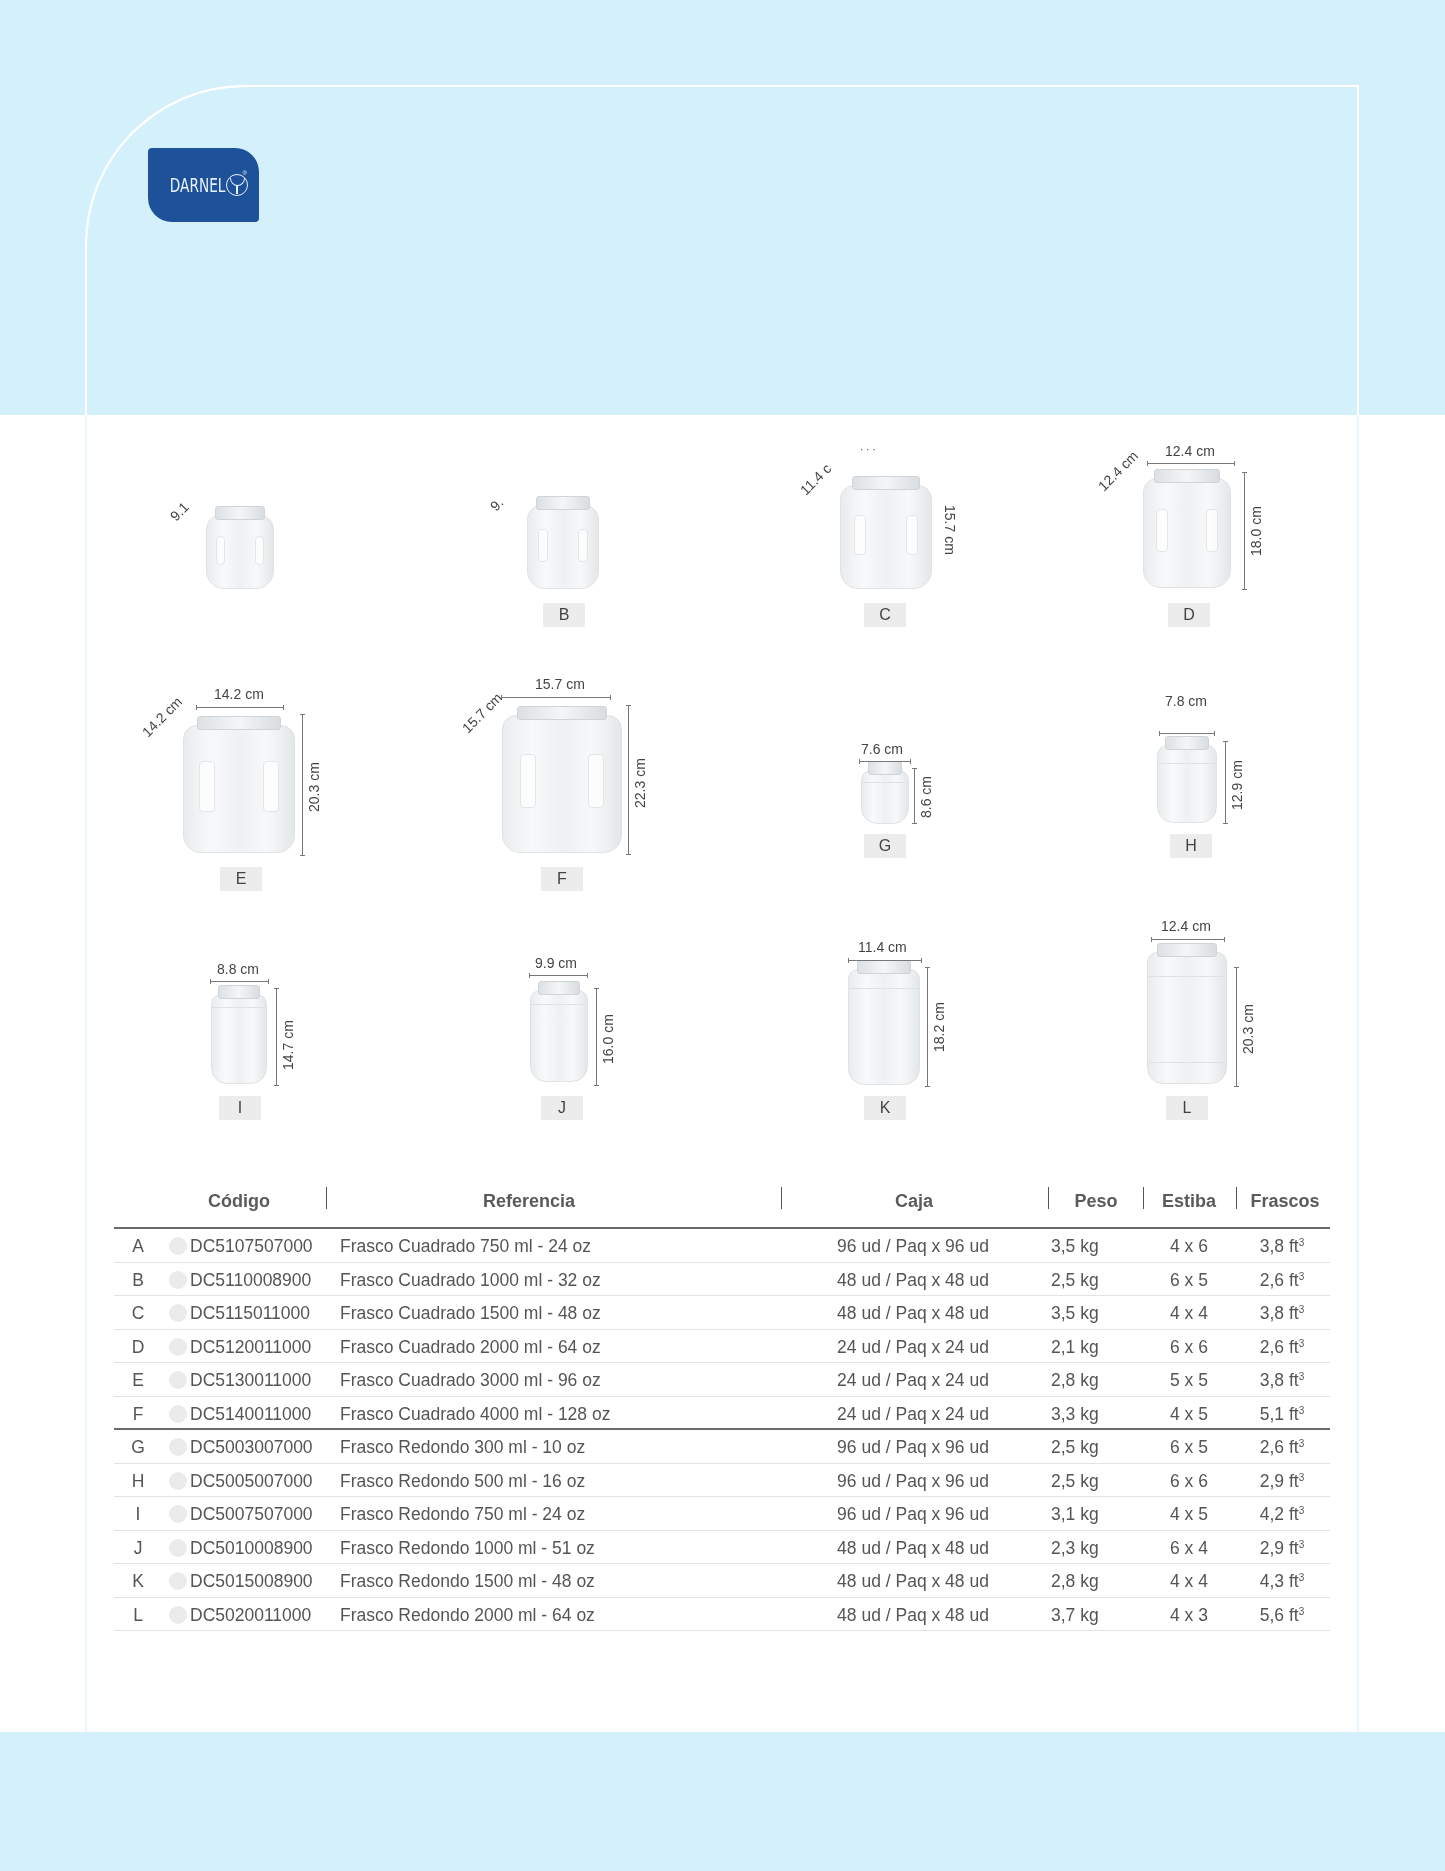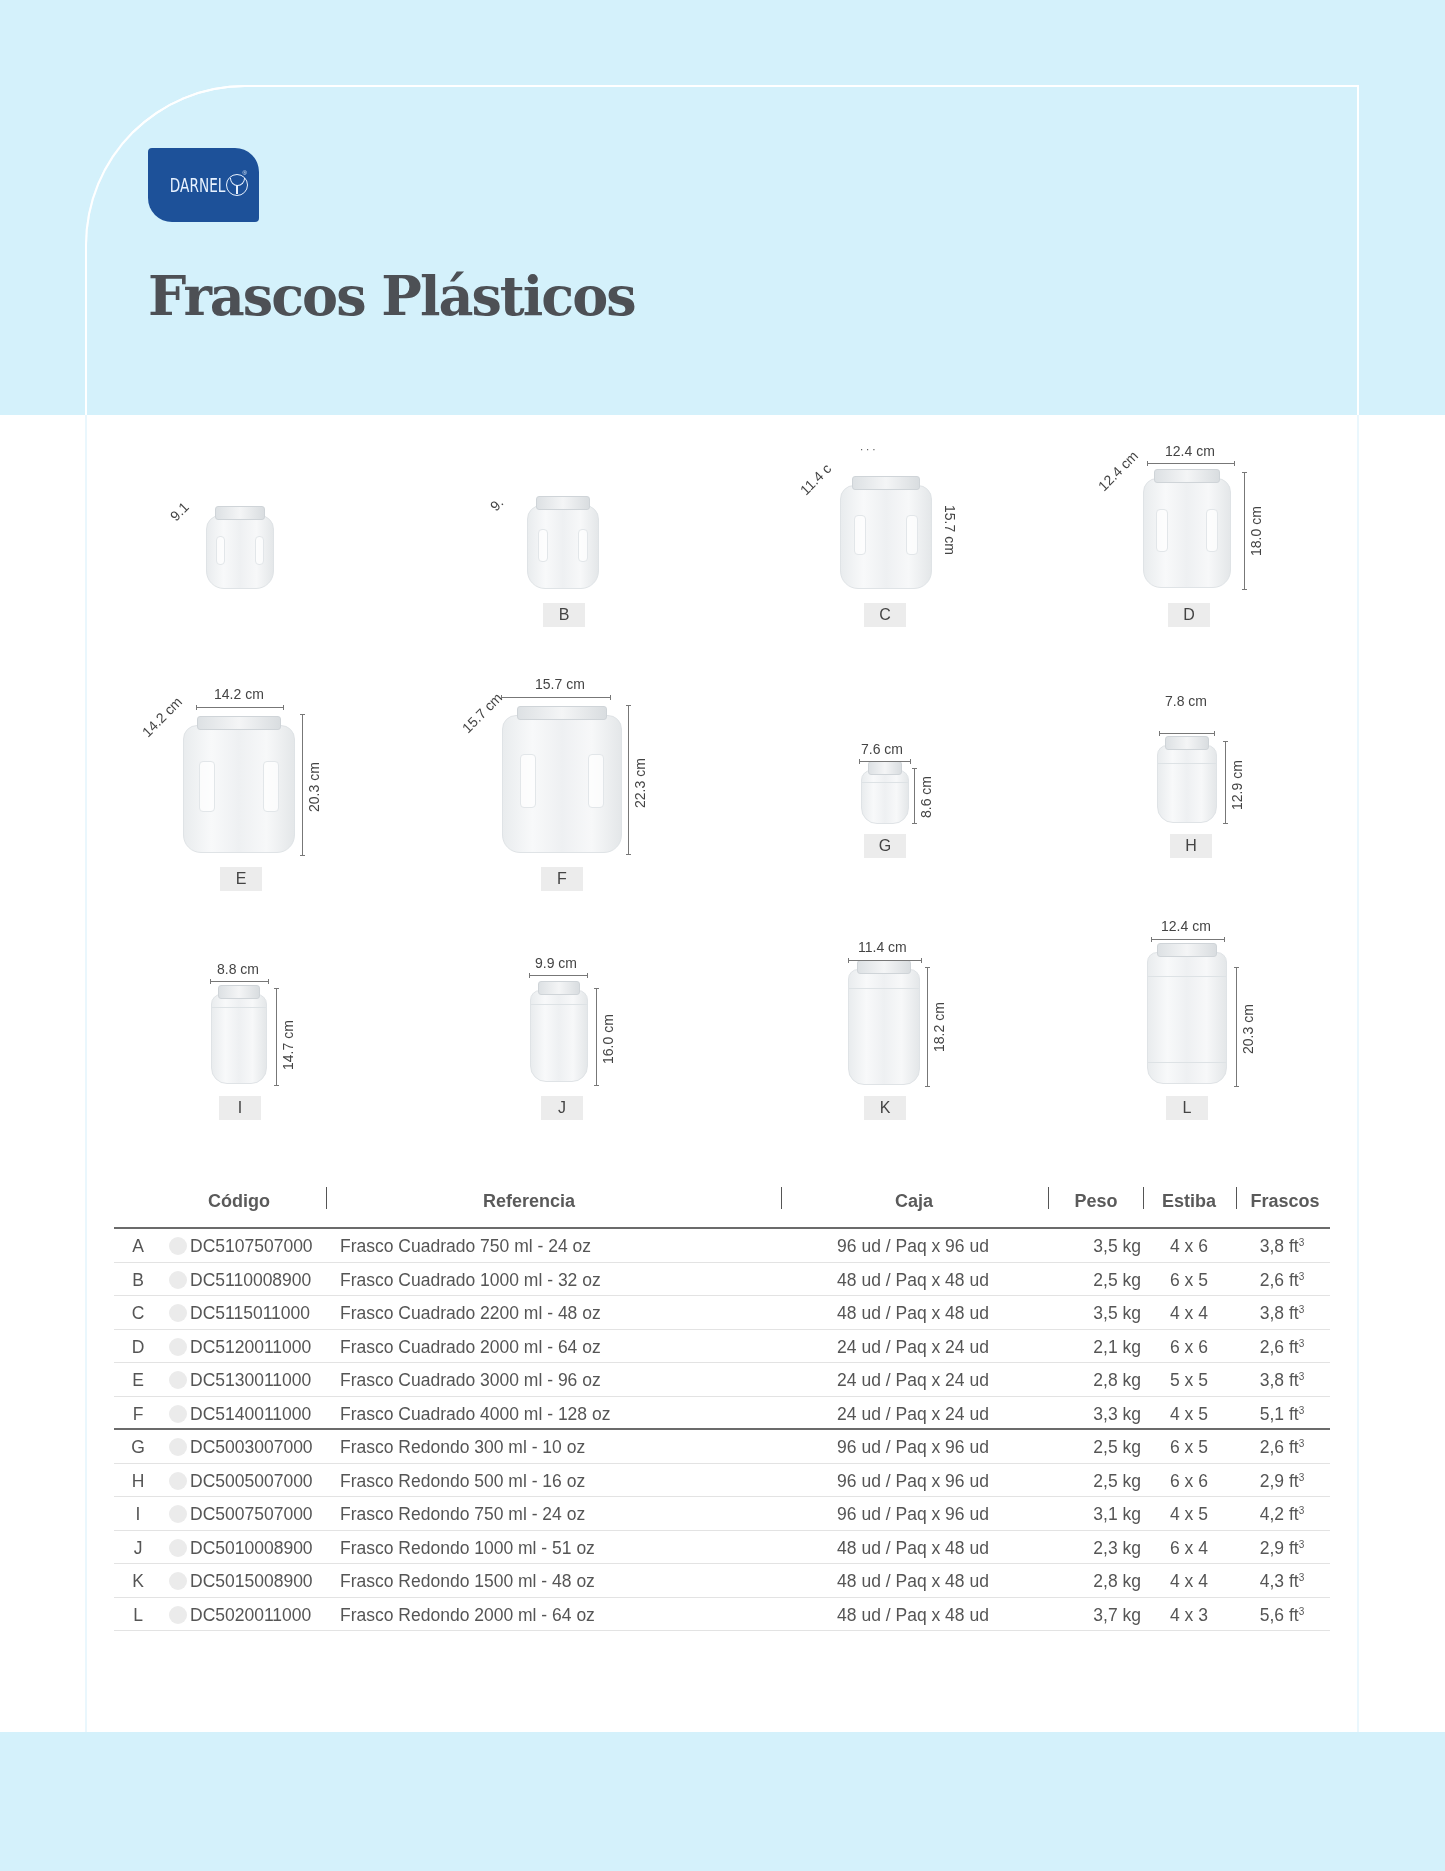--- a/index.html
+++ b/index.html
@@ -138,41 +138,40 @@
     .row.group-end { border-bottom: 2px solid #6b6b6b; }
     .row > span { position: absolute; top: 7px; white-space: nowrap; }
     .c-letter { left: 16px; width: 16px; text-align: center; }
     .c-dot {
       left: 55px !important; top: 8px !important; width: 18px; height: 18px; border-radius: 50%;
       background: #ebebeb;
     }
     .c-code { left: 76px; }
     .c-ref { left: 226px; }
     .c-caja { left: 719px; width: 160px; text-align: center; }
-    .c-peso { left: 937px; width: 90px; text-align: right; }
+    .c-peso { left: 937px; width: 90px; text-align: left; }
     .c-estiba { left: 1035px; width: 80px; text-align: center; }
     .c-cub { left: 1128px; width: 80px; text-align: center; }
     .c-cub sup { font-size: 10px; vertical-align: 6px; }
   </style>
 </head>
 <body>
 
 <div class="band-top"></div>
 <div class="band-bottom"></div>
 <div class="frame"></div>
 <div class="frame-top-white"></div>
 
 <div class="logo">
   <span class="logo-text">DARNEL</span>
   <span class="logo-mark"></span>
   <span class="logo-reg">®</span>
 </div>
 
 <h1 class="title">
-  <span>Frascos Plásticos</span>
 </h1>
 
 <div>
 
   <div>
     <div class="jar square" style="left:206px;top:515px;width:68px;height:74px;">
       <div class="neck"></div>
         <div class="handle" style="left:14%"></div>
         <div class="handle" style="right:14%"></div>
     </div>
@@ -349,21 +348,21 @@
     <span class="c-ref">Frasco Cuadrado 1000 ml - 32 oz</span>
     <span class="c-caja">48 ud / Paq x 48 ud</span>
     <span class="c-peso">2,5 kg</span>
     <span class="c-estiba">6 x 5</span>
     <span class="c-cub"><span>2,6 ft</span><sup>3</sup></span>
   </div>
   <div class="row">
     <span class="c-letter">C</span>
     <span class="c-dot"></span>
     <span class="c-code">DC5115011000</span>
-    <span class="c-ref">Frasco Cuadrado 2200 ml - 48 oz</span>
+    <span class="c-ref">Frasco Cuadrado 1500 ml - 48 oz</span>
     <span class="c-caja">48 ud / Paq x 48 ud</span>
     <span class="c-peso">3,5 kg</span>
     <span class="c-estiba">4 x 4</span>
     <span class="c-cub"><span>3,8 ft</span><sup>3</sup></span>
   </div>
   <div class="row">
     <span class="c-letter">D</span>
     <span class="c-dot"></span>
     <span class="c-code">DC5120011000</span>
     <span class="c-ref">Frasco Cuadrado 2000 ml - 64 oz</span>

